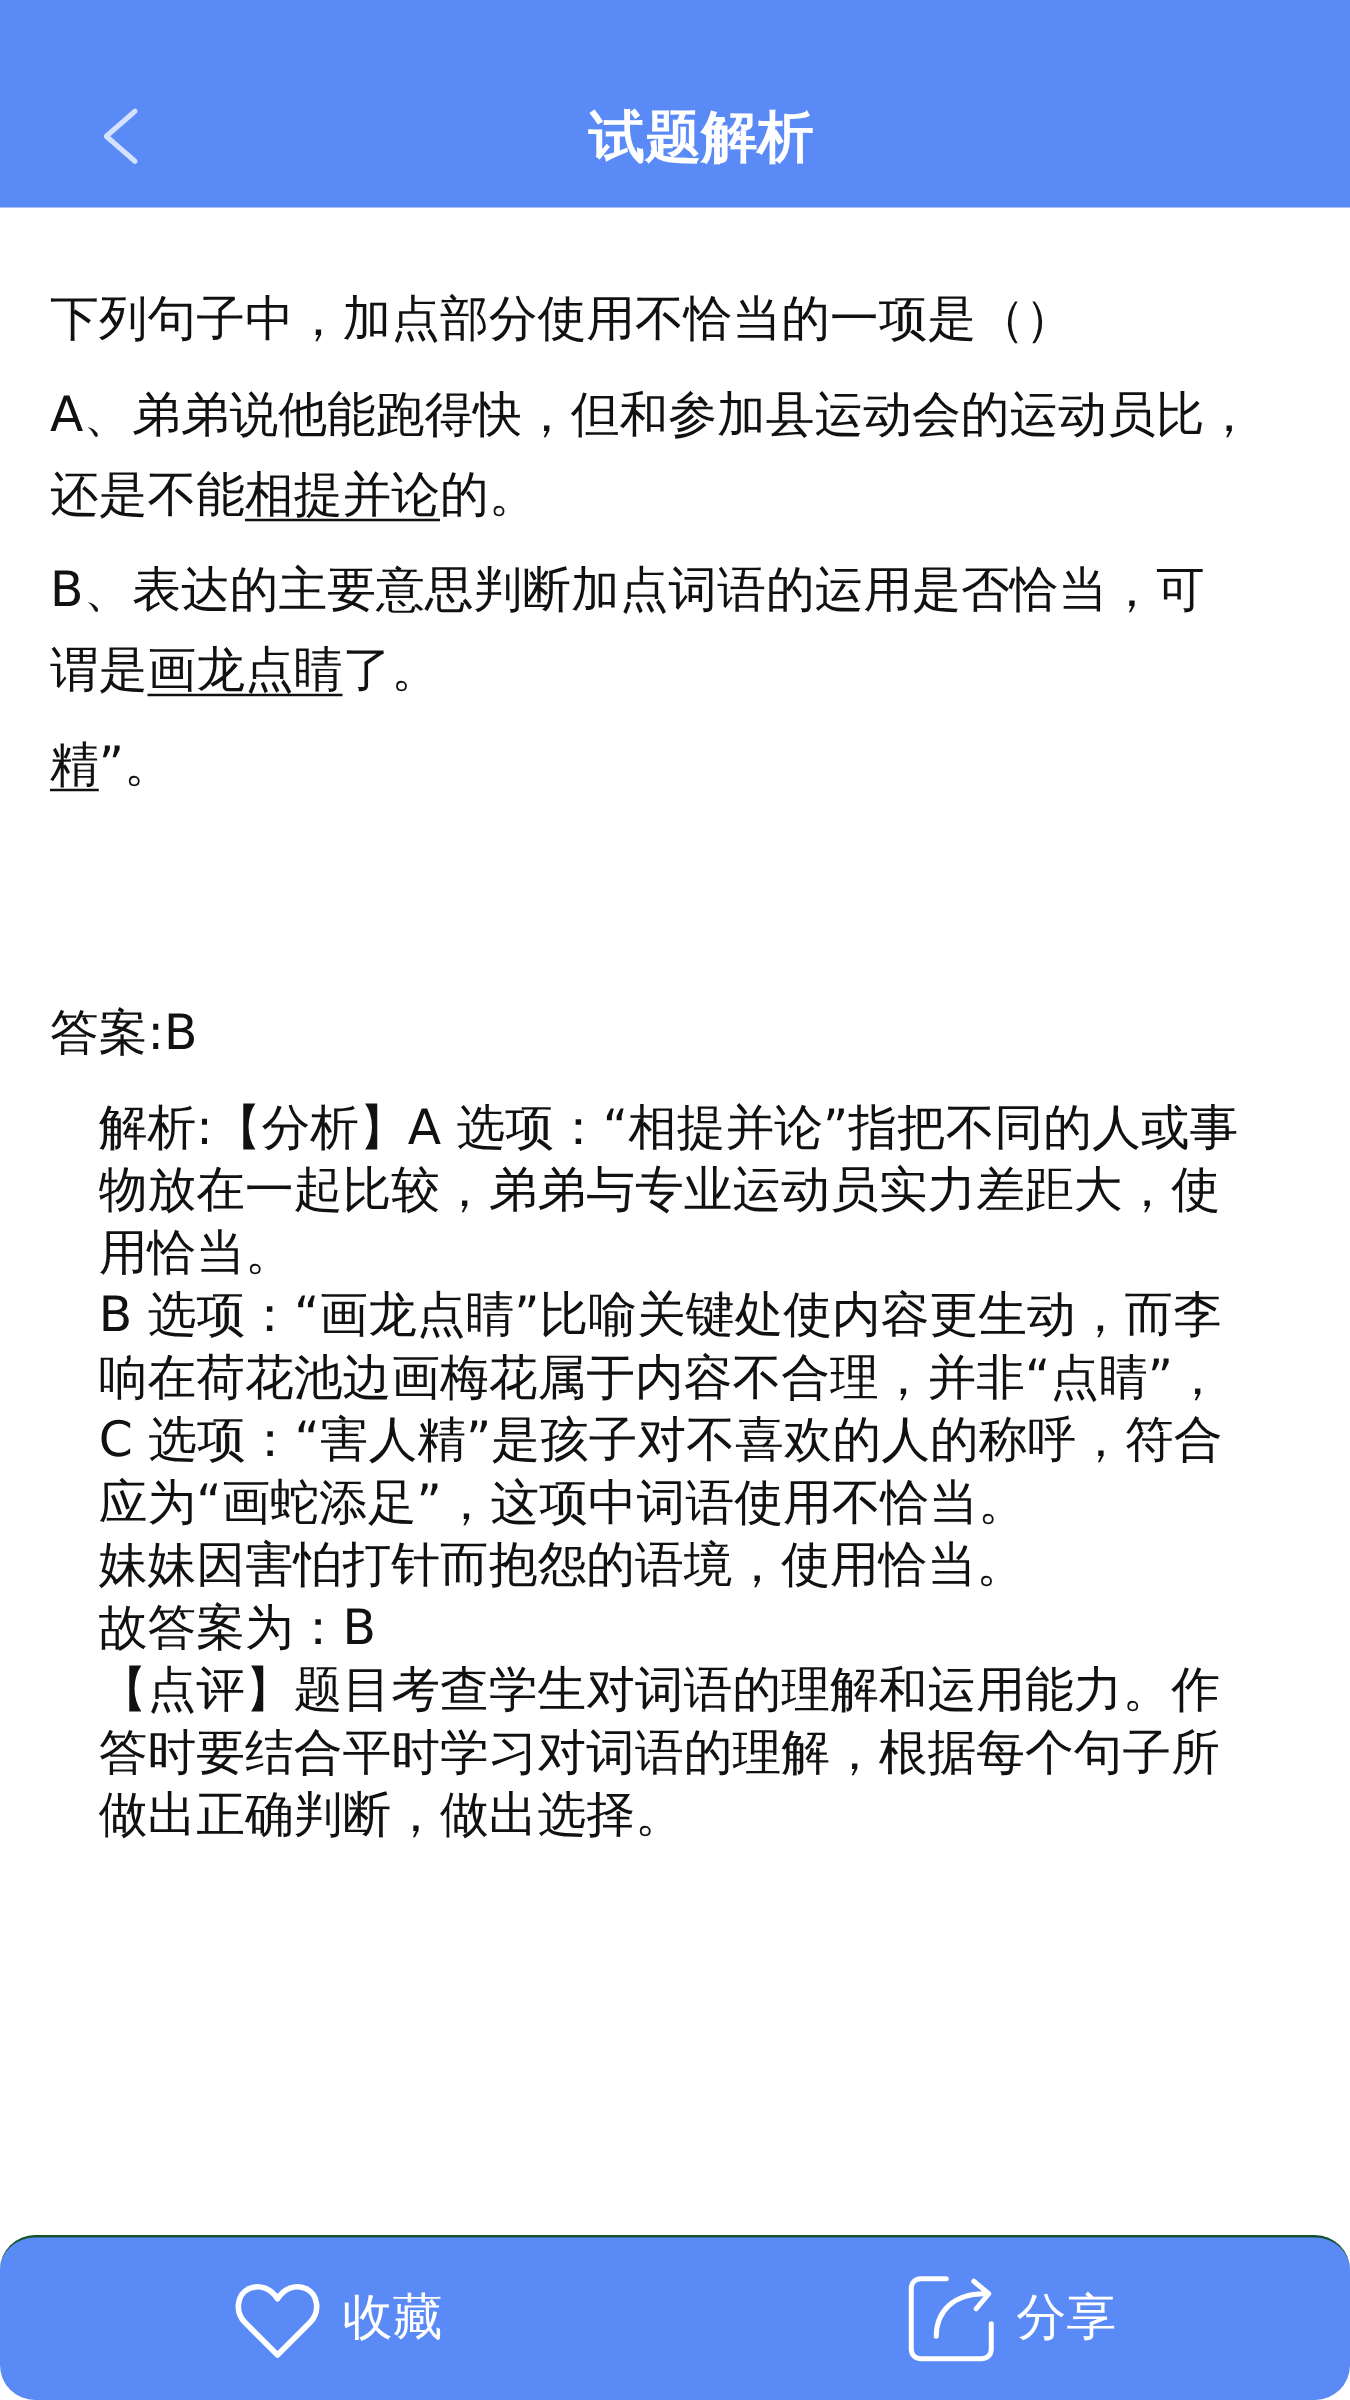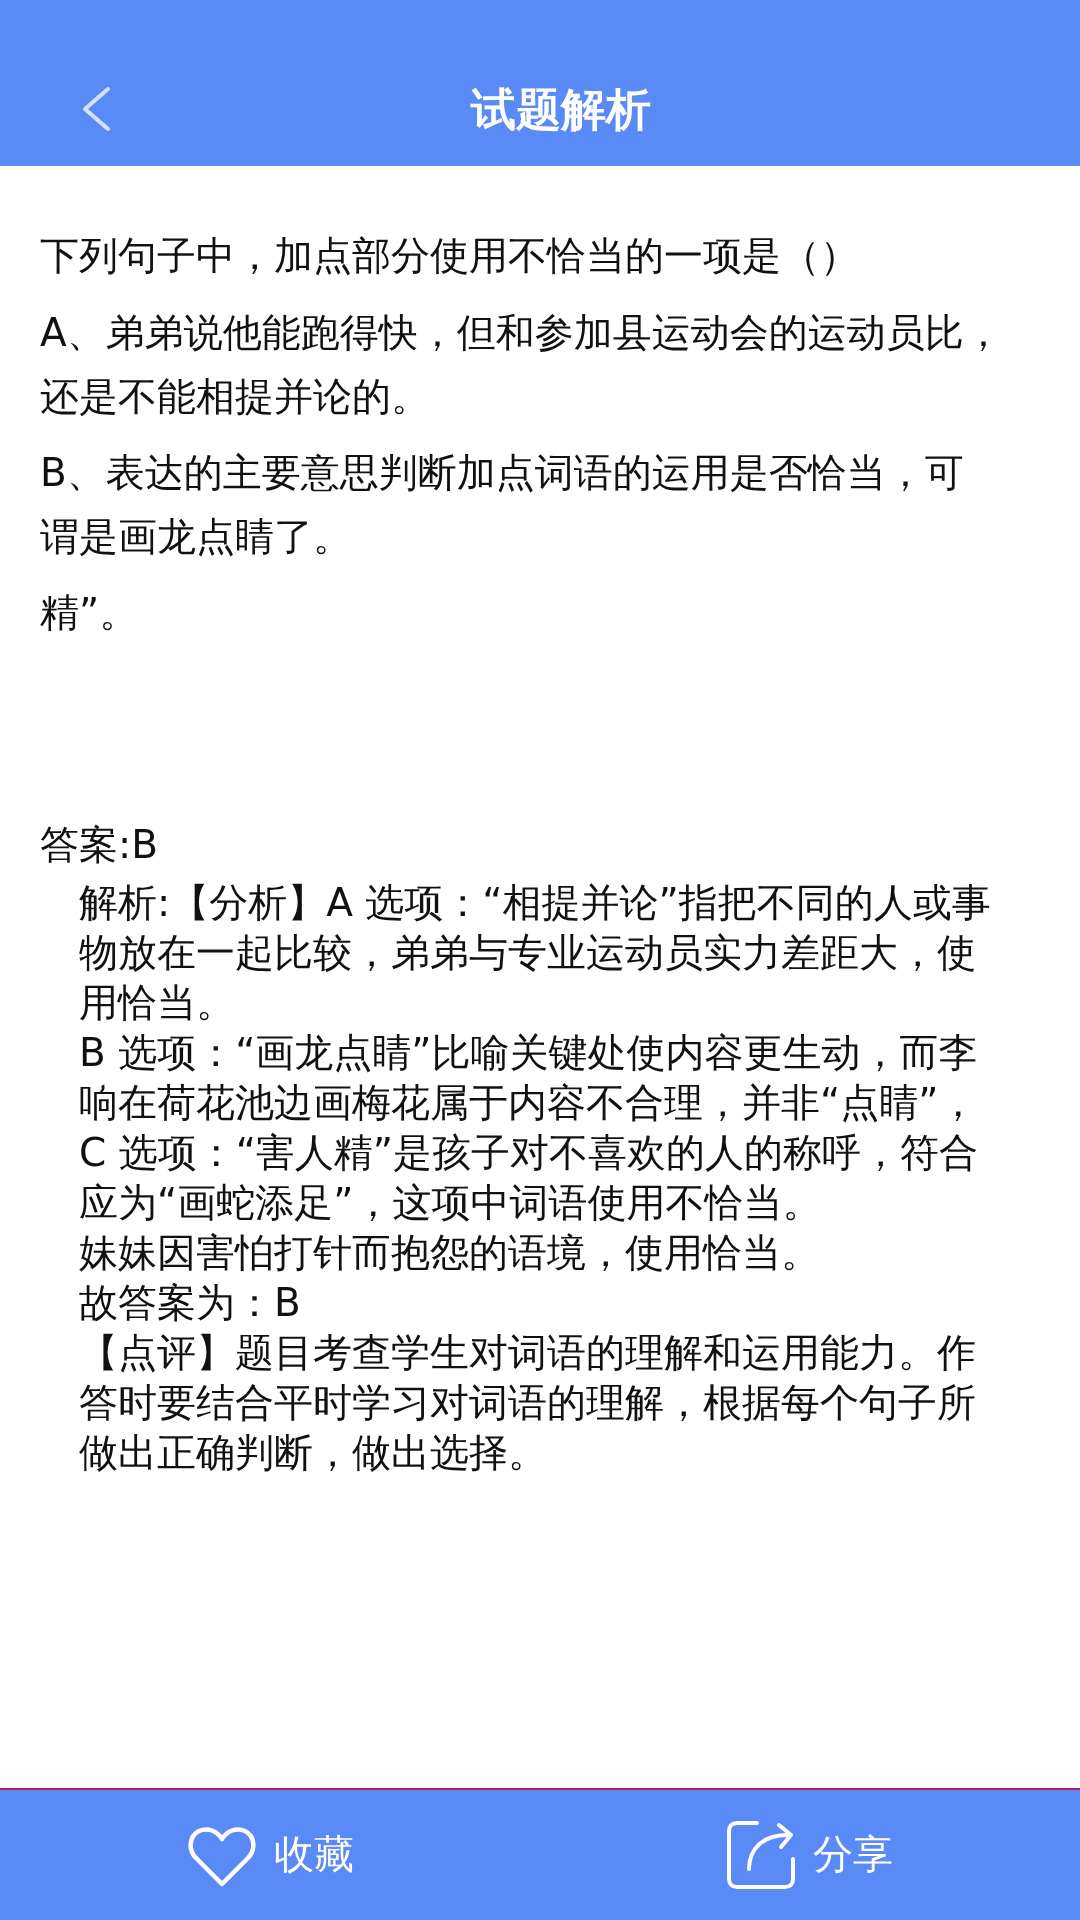--- a/index.html
+++ b/index.html
@@ -22,24 +22,24 @@
     position: absolute; left: 0; right: 0; top: 84px; height: 52px;
     text-align: center; color: #ffffff; font-size: 45px; font-weight: bold;
     line-height: 52px;
     padding-left: 42px;
   }
   .content { position: absolute; left: 40px; width: 1010px; }
   .block { position: absolute; left: 0; width: 1010px; }
   .line { white-space: nowrap; display: block; }
   .big .line { font-size: 39px; line-height: 64px; height: 64px; }
   .analysis .line { font-size: 39px; line-height: 50px; height: 50px; margin-left: 39px; }
-  .u { text-decoration-thickness: 2px; text-underline-offset: 6px; text-align: center; }
+  .u { text-decoration: underline; text-decoration-thickness: 2px; text-underline-offset: 6px; text-align: center; }
   .bottom-bar {
     position: absolute; left: 0; top: 1788px; width: 1080px; height: 132px;
-    background: #5a8af5; border-top: 2px solid #be185d; box-sizing: border-box;
+    background: #5a8af5; border-top: 2px solid #14532d; box-sizing: border-box; border-radius: 28px;
   }
   .bar-btn {
     position: absolute; top: 0; height: 130px; cursor: pointer;
   }
   .bar-btn .lbl {
     position: absolute; top: 38px; color: #ffffff; font-size: 40px; line-height: 52px;
     white-space: nowrap;
   }
   .fav-btn { left: 170px; width: 320px; }
   .fav-btn svg { position: absolute; left: 16px; top: 34px; }
@@ -83,21 +83,21 @@
       <span>谓是</span><span class="u">画龙点睛</span><span>了。</span>
     </span>
   </div>
 
   <div class="block big" style="top:581px">
     <span class="line">
       <span class="u">精</span><span>”。</span>
     </span>
   </div>
 
-  <div class="block big" style="top:813px">
+  <div class="block big" style="top:795px">
     <span class="line">答案:B</span>
   </div>
 
   <div class="block analysis" style="top:878px">
     <span class="line">解析:【分析】A 选项：“相提并论”指把不同的人或事</span>
     <span class="line">物放在一起比较，弟弟与专业运动员实力差距大，使</span>
     <span class="line">用恰当。</span>
     <span class="line">B 选项：“画龙点睛”比喻关键处使内容更生动，而李</span>
     <span class="line">响在荷花池边画梅花属于内容不合理，并非“点睛”，</span>
     <span class="line">C 选项：“害人精”是孩子对不喜欢的人的称呼，符合</span>

